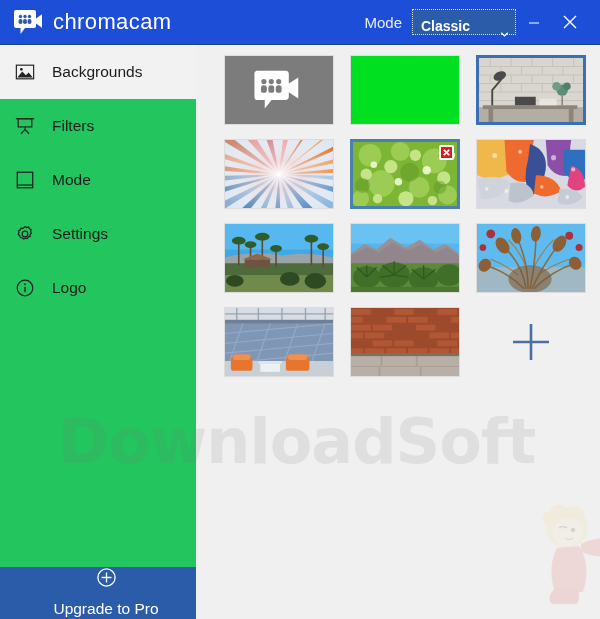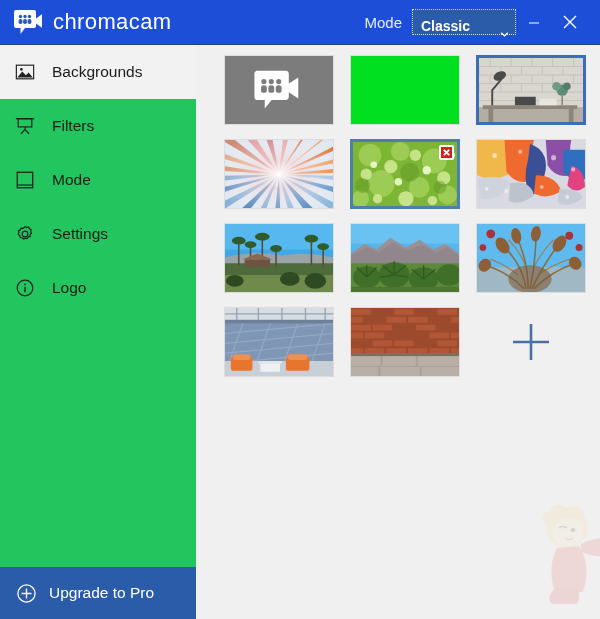--- a/index.html
+++ b/index.html
@@ -72,21 +72,21 @@
   .nav-icon {
     width: 22px; height: 22px;
     display: flex; align-items: center; justify-content: center;
     flex: 0 0 22px;
   }
   .nav-icon svg { display: block; }
   .upgrade {
     height: 52px; background: #2a5caa;
     display: flex; align-items: center; gap: 12px;
     padding-left: 16px;
-    color: #ffffff; font-size: 15.5px;
+    color: #ffffff; font-size: 15.5px; flex-direction: column;
   }
   .upgrade svg { display: block; flex: 0 0 auto; }
 
   
   .main {
     flex: 1 1 auto; background: #f0f0f0;
     position: relative; overflow: hidden;
   }
   .grid {
     position: absolute; left: 28px; top: 10px;
@@ -639,15 +639,16 @@
           <span>
             <svg viewBox="0 0 44 44" width="44" height="44">
               <path d="M22 4 V40 M4 22 H40" stroke="#4a6fa5" stroke-width="2.6" stroke-linecap="butt"></path>
             </svg>
           </span>
         </div>
 
       </div>
     </div>
 
+    <div class="wm-text">DownloadSoft</div>
 
   </div>
 </div>
 
 </body></html>

